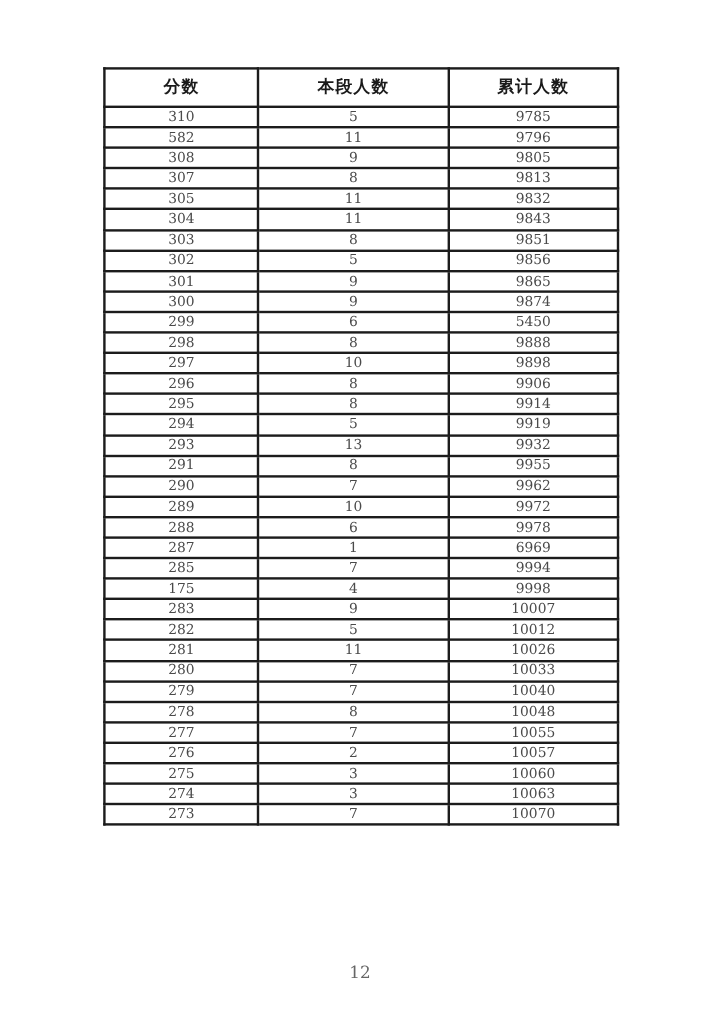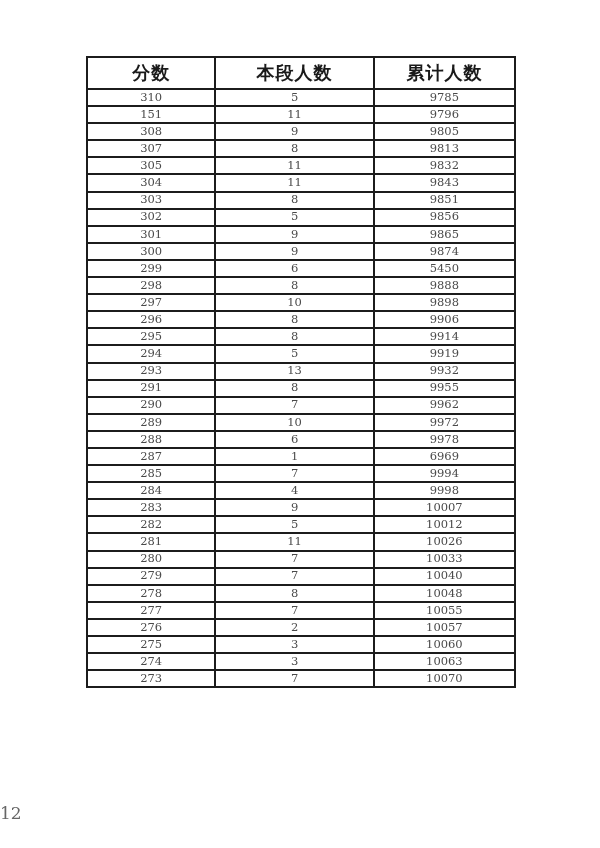--- a/index.html
+++ b/index.html
@@ -31,43 +31,43 @@
   table.score-table th,
   table.score-table td {
     border: 2px solid var(--border-color, #1c1c1c);
     text-align: center;
     vertical-align: middle;
     overflow: hidden;
     white-space: nowrap;
   }
   table.score-table th {
     height: 28px;
-    font-size: 18px;
+    font-size: 14px;
     font-weight: bold;
     color: var(--header-text, #1a1a1a);
     font-family: "DejaVu Sans", "Liberation Sans", sans-serif;
     letter-spacing: 1px;
   }
   table.score-table td {
     height: 15.1px;
     font-size: 11.5px;
     line-height: 1;
     color: var(--body-text, #4a4a4a);
     padding: 0;
   }
   col.c-score   { width: 30%; }
   col.c-segment { width: 37%; }
   col.c-cumul   { width: 33%; }
   .page-footer {
     position: absolute;
     left: 0;
     top: 803px;
     width: 600px;
-    text-align: left;
-    font-size: 17px;
+    text-align: center;
+    font-size: 14px;
     color: var(--footer-text, #666666);
     font-family: "DejaVu Serif", "Liberation Serif", serif;
   }
 </style>
 </head>
 <body style="--page-bg: #ffffff; --border-color: #1c1c1c; --header-text: #1a1a1a; --body-text: #4a4a4a; --footer-text: #666666;">
 
 <div class="page">
 
   <table class="score-table">
@@ -83,21 +83,21 @@
         <th>累计人数</th>
       </tr>
     </thead>
     <tbody>
         <tr>
           <td>310</td>
           <td>5</td>
           <td>9785</td>
         </tr>
         <tr>
-          <td>151</td>
+          <td>582</td>
           <td>11</td>
           <td>9796</td>
         </tr>
         <tr>
           <td>308</td>
           <td>9</td>
           <td>9805</td>
         </tr>
         <tr>
           <td>307</td>
@@ -193,21 +193,21 @@
           <td>287</td>
           <td>1</td>
           <td>6969</td>
         </tr>
         <tr>
           <td>285</td>
           <td>7</td>
           <td>9994</td>
         </tr>
         <tr>
-          <td>284</td>
+          <td>175</td>
           <td>4</td>
           <td>9998</td>
         </tr>
         <tr>
           <td>283</td>
           <td>9</td>
           <td>10007</td>
         </tr>
         <tr>
           <td>282</td>

